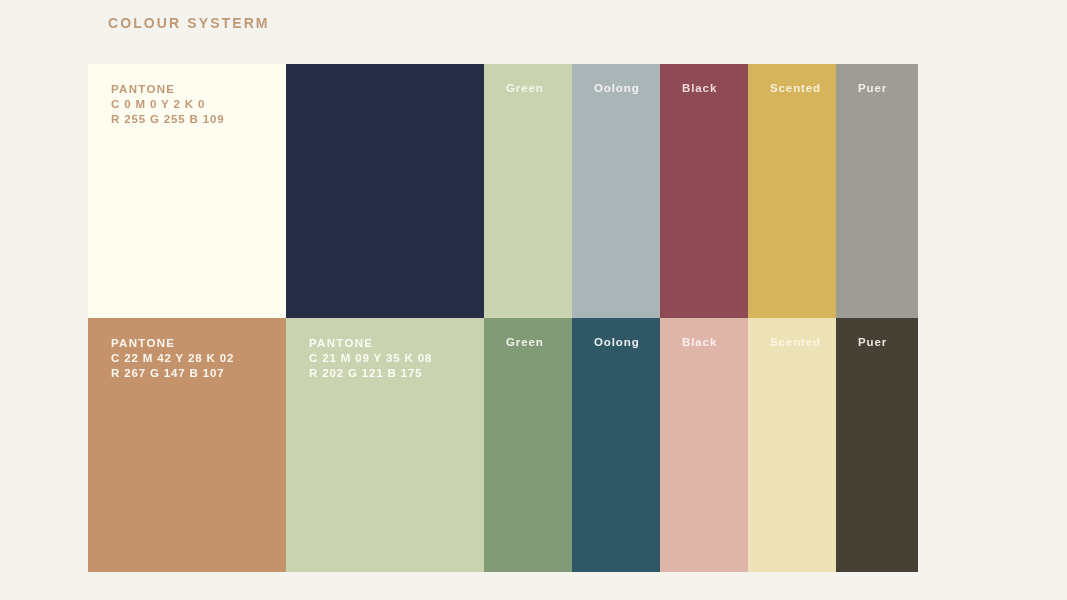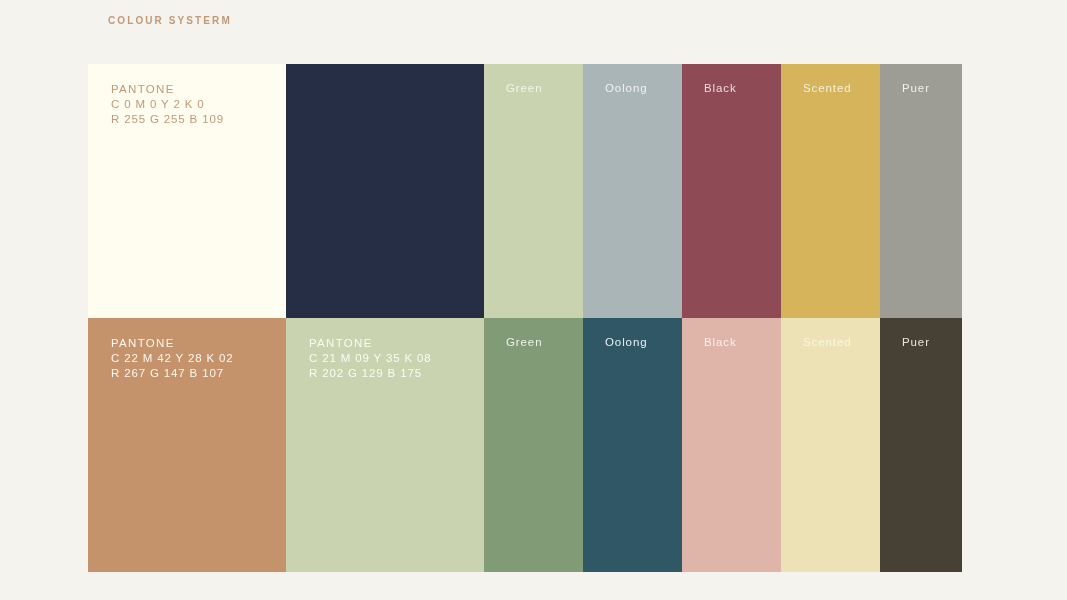--- a/index.html
+++ b/index.html
@@ -13,21 +13,21 @@
   .page {
     position: relative;
     width: 1067px;
     height: 600px;
     background: #F5F3EE;
   }
   .page-title {
     position: absolute;
     left: 108px;
     top: 15px;
-    font-size: 10px;
+    font-size: 14px;
     letter-spacing: 2.1px;
     font-weight: 700;
     color: #C09A78;
     text-align: right;
   }
   .palette {
     position: absolute;
     left: 88px;
     top: 64px;
     width: 891px;
@@ -37,24 +37,25 @@
   }
   .palette-row {
     display: flex;
     width: 100%;
     height: 254px;
   }
   .swatch {
     position: relative;
     height: 100%;
     overflow: hidden;
+    font-weight: bold;
   }
   .sw-wide    { width: 198px; }
   .sw-wide2   { width: 198px; }
-  .sw-narrow  { width: 99px; }
+  .sw-narrow  { width: 88px; }
   .sw-last    { width: 82px; }
 
   .swatch-info {
     position: absolute;
     left: 23px;
     top: 18px;
     line-height: 1.32;
   }
   .swatch-info .pantone-label {
     font-size: 11.5px;
@@ -113,21 +114,21 @@
           <div class="swatch-info" style="color: rgb(251, 246, 239);">
             <div class="pantone-label">PANTONE</div>
             <div class="code-line">C 22 M 42 Y 28 K 02</div>
             <div class="code-line">R 267 G 147 B 107</div>
           </div>
         </div>
         <div class="swatch sw-wide2" style="background: rgb(202, 211, 175);">
           <div class="swatch-info" style="color: rgb(251, 251, 244);">
             <div class="pantone-label">PANTONE</div>
             <div class="code-line">C 21 M 09 Y 35 K 08</div>
-            <div class="code-line">R 202 G 129 B 175</div>
+            <div class="code-line">R 202 G 121 B 175</div>
           </div>
         </div>
         <div class="swatch sw-narrow" style="background: rgb(130, 155, 119);">
           <div class="swatch-name" style="color: rgb(239, 242, 234);">Green</div>
         </div>
         <div class="swatch sw-narrow" style="background: rgb(47, 87, 101);">
           <div class="swatch-name" style="color: rgb(233, 239, 240);">Oolong</div>
         </div>
         <div class="swatch sw-narrow" style="background: rgb(223, 181, 170);">
           <div class="swatch-name" style="color: rgb(250, 240, 236);">Black</div>

